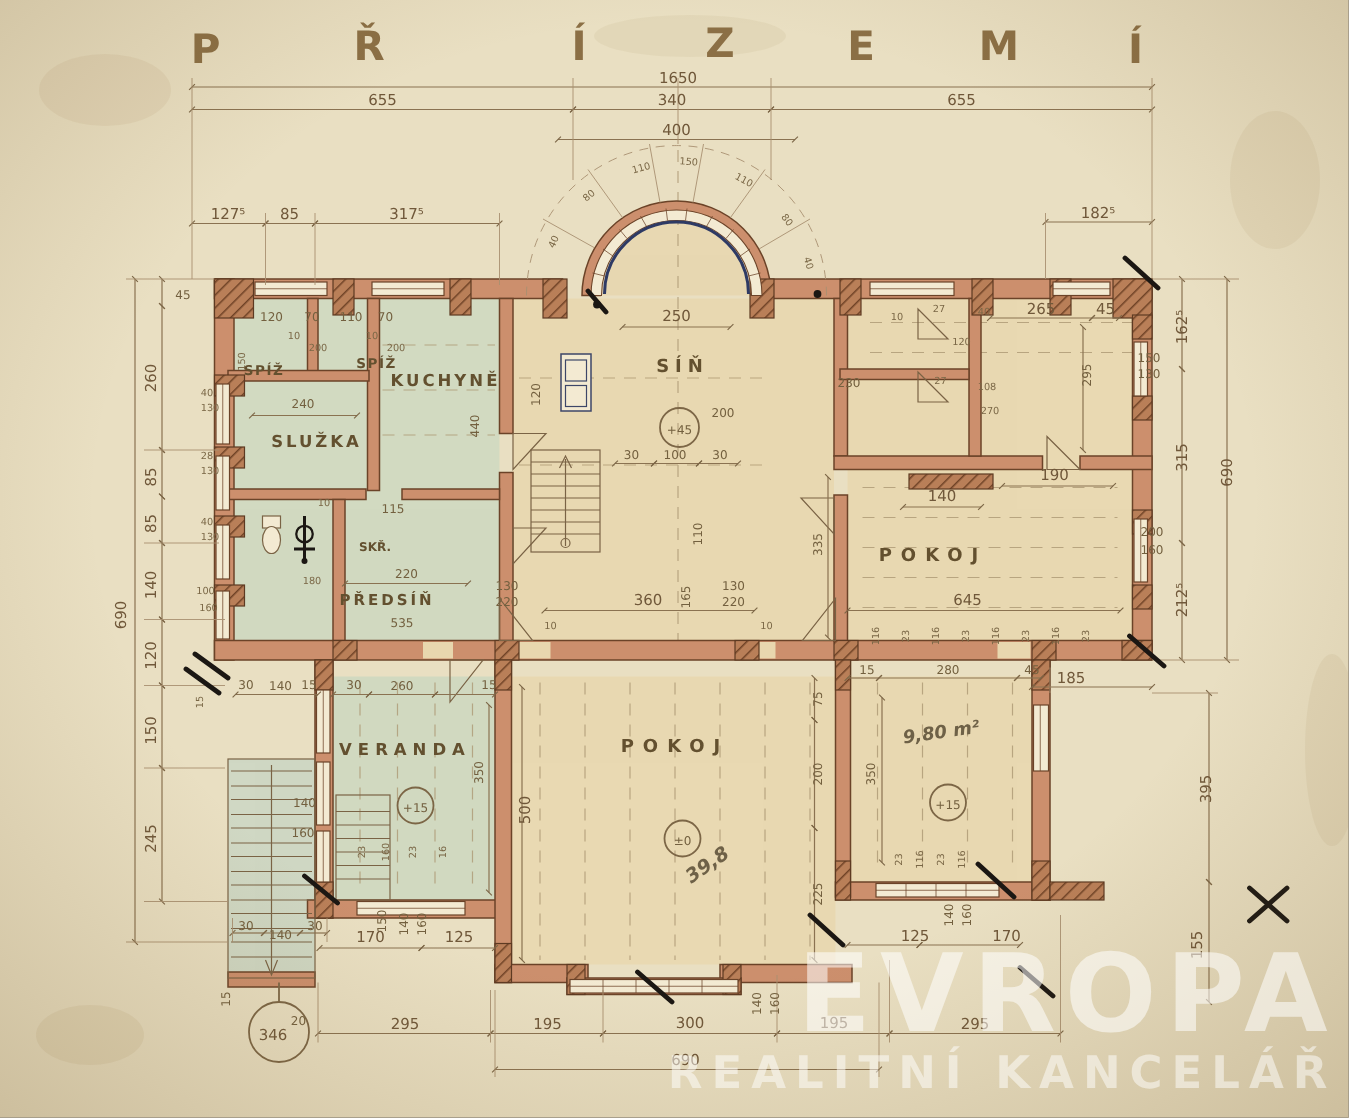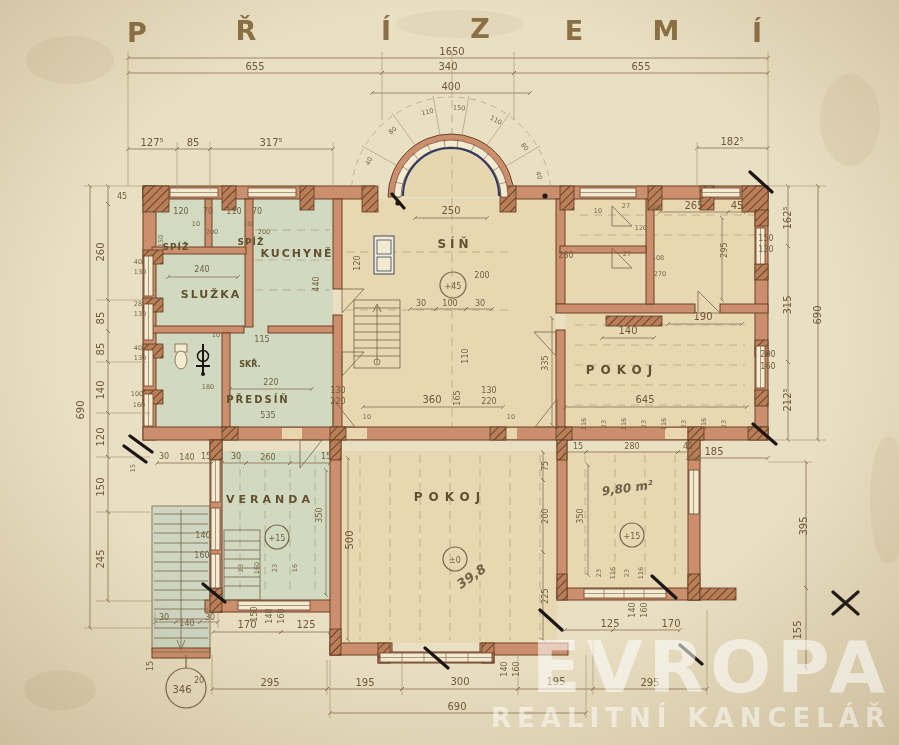--- a/index.html
+++ b/index.html
@@ -18,21 +18,21 @@
   .dash{stroke:#ad9974;stroke-width:0.8;fill:none;stroke-dasharray:8 6;opacity:.8;}
   .wall{fill:#cc8f6d;stroke:#6b4328;stroke-width:1;}
   .pier{fill:url(#h);stroke:#5d3a22;stroke-width:0.8;}
   .win{fill:#f3ead2;stroke:#6b4328;stroke-width:0.8;}
   .thin{stroke:#6b4328;stroke-width:0.5;fill:none;}
   .stl{stroke:#7a6345;stroke-width:0.8;fill:none;}
   .blk{stroke:#1b1713;stroke-width:3.2;stroke-linecap:round;fill:none;}
   .lvl{stroke:#7c6646;stroke-width:1.2;fill:none;}
   .wm{position:absolute;right:8px;bottom:12px;text-align:right;font-weight:bold;pointer-events:none;}
   .wm1{font-size:72px;letter-spacing:6px;line-height:.95;color:rgba(255,255,255,.55);margin-top:44px;}
-  .wm2{font-size:26px;letter-spacing:6px;margin-top:2px;color:rgba(255,255,255,.5);}
+  .wm2{font-size:30px;letter-spacing:6px;margin-top:2px;color:rgba(255,255,255,.5);}
 </style>
 </head>
 <body>
 
 <div class="stage">
 <svg width="899" height="745" viewBox="0 0 899 745">
 <defs>
   <pattern id="h" width="6" height="6" patternUnits="userSpaceOnUse" patternTransform="rotate(45)">
     <rect width="6" height="6" fill="#b97f58"></rect>
           <line x1="0" y1="0" x2="0" y2="6" stroke="#6f4226" stroke-width="2"></line>

